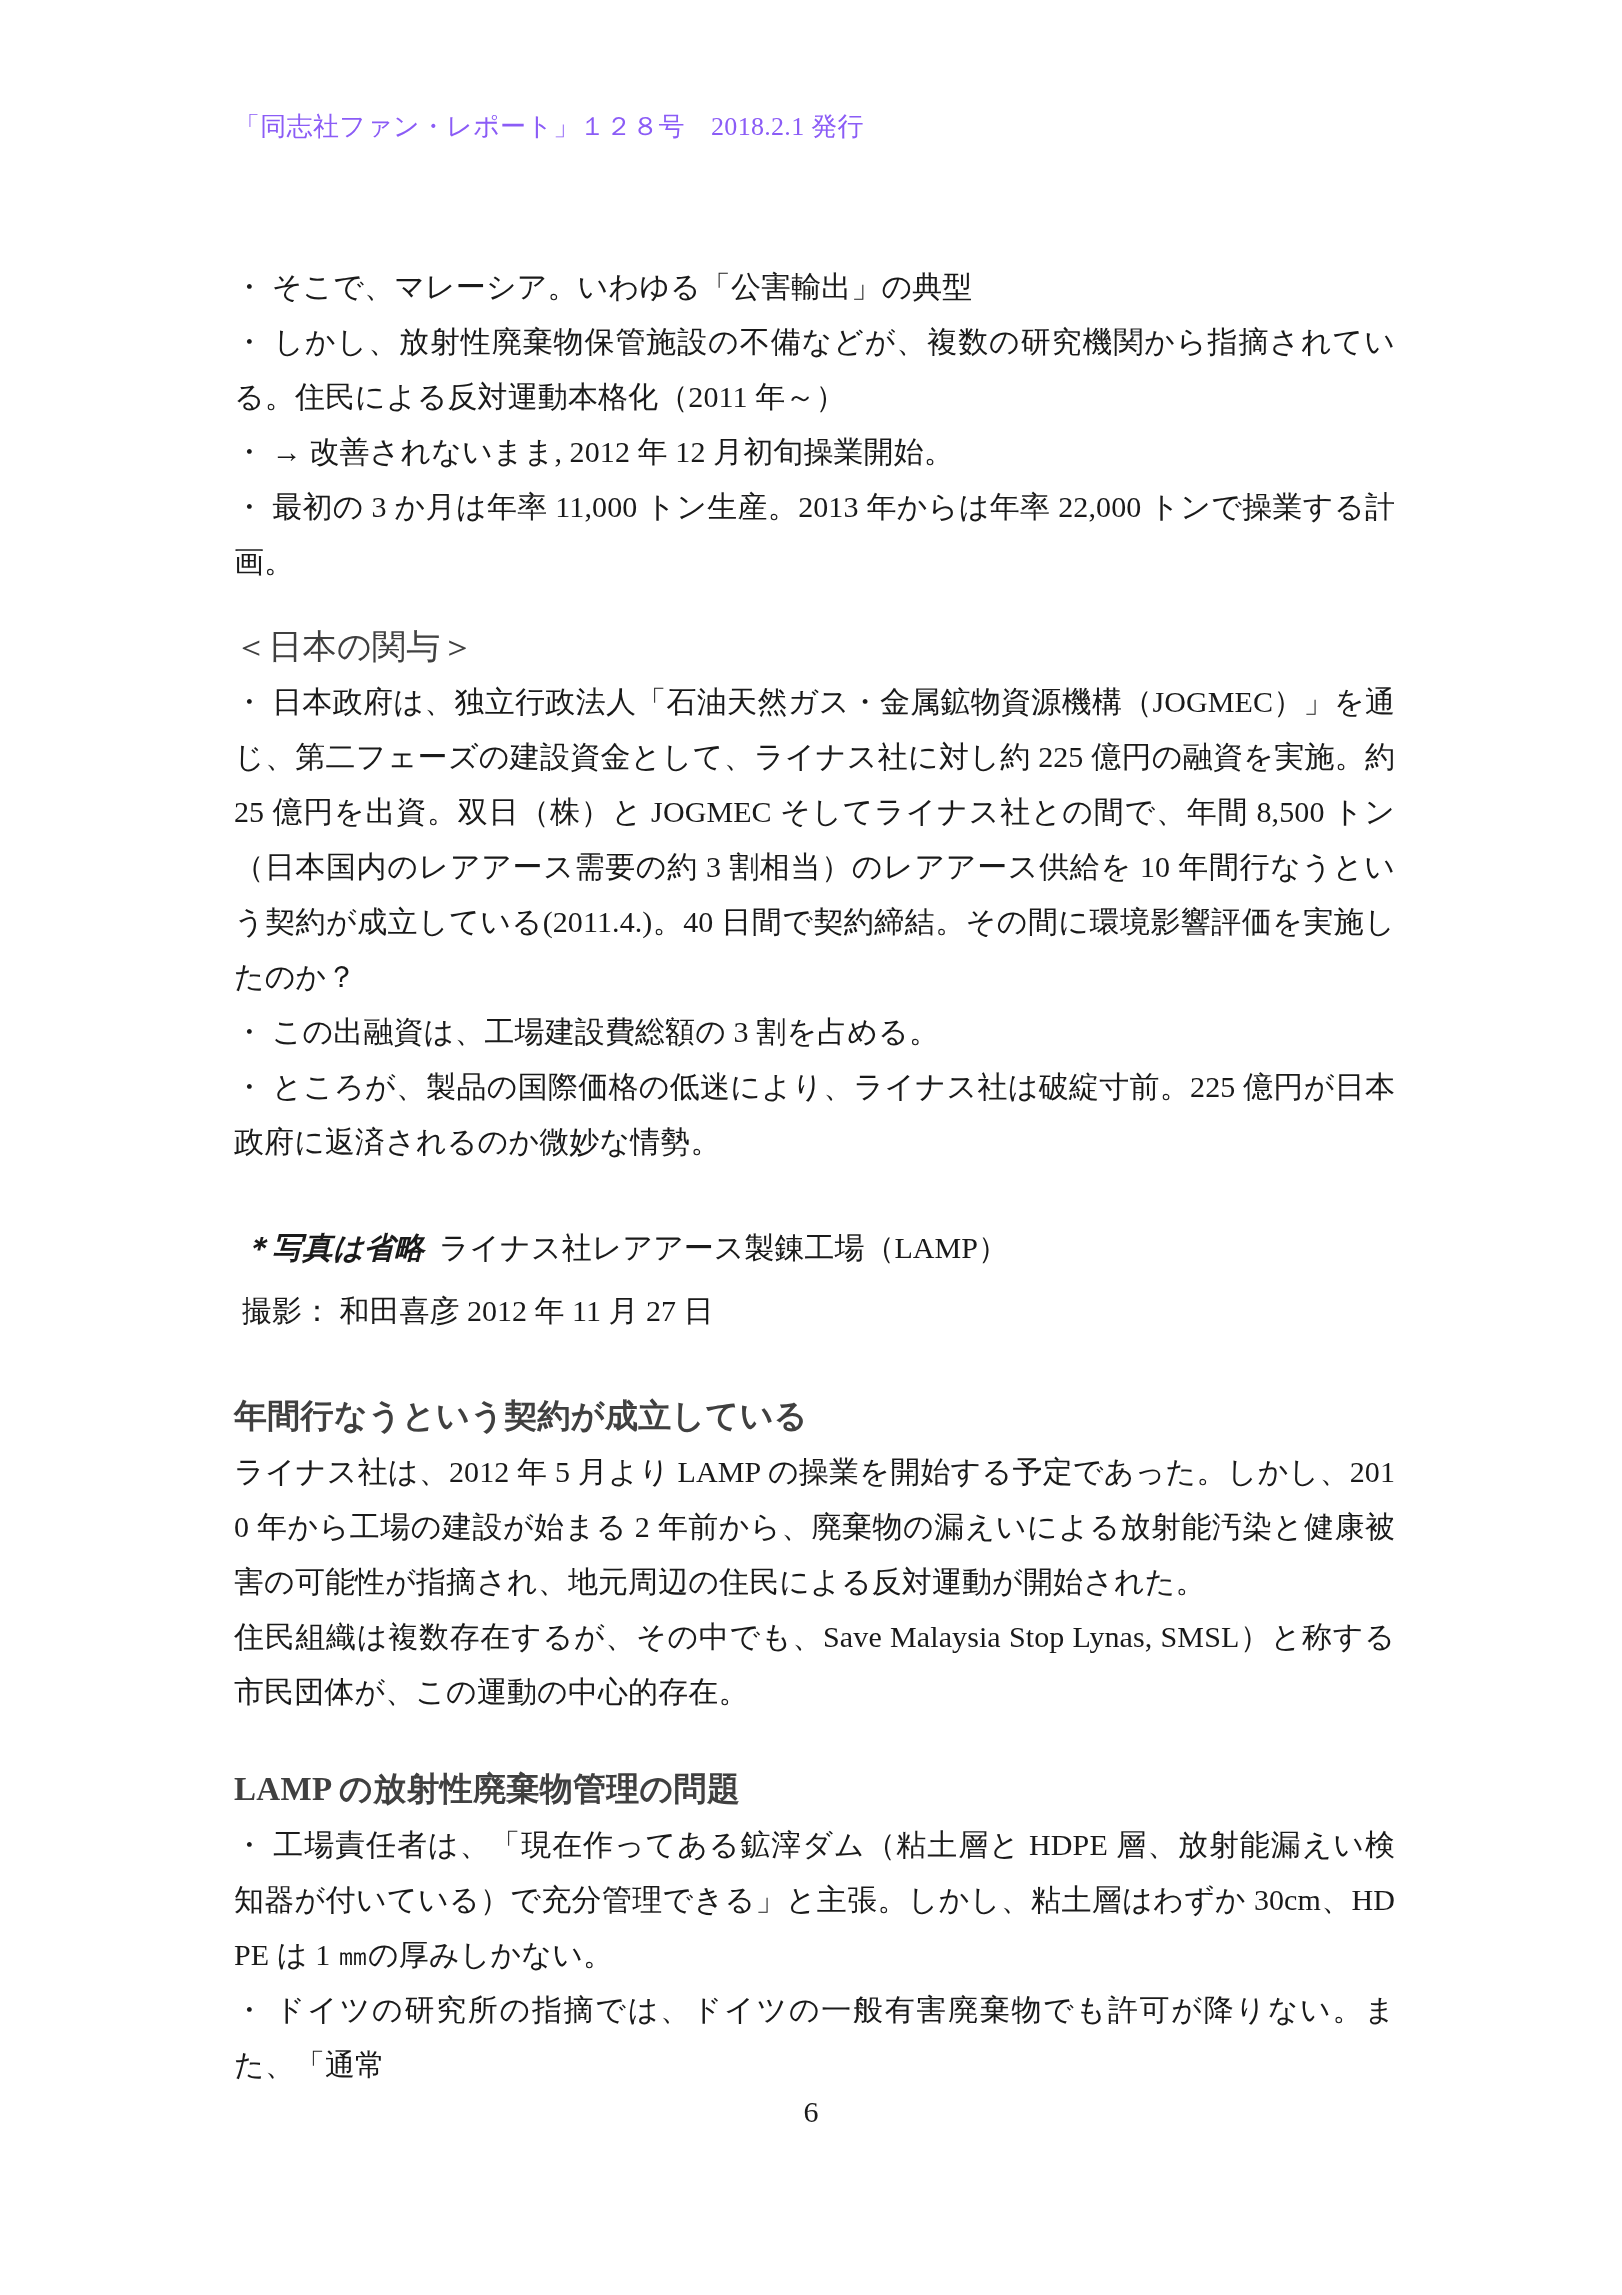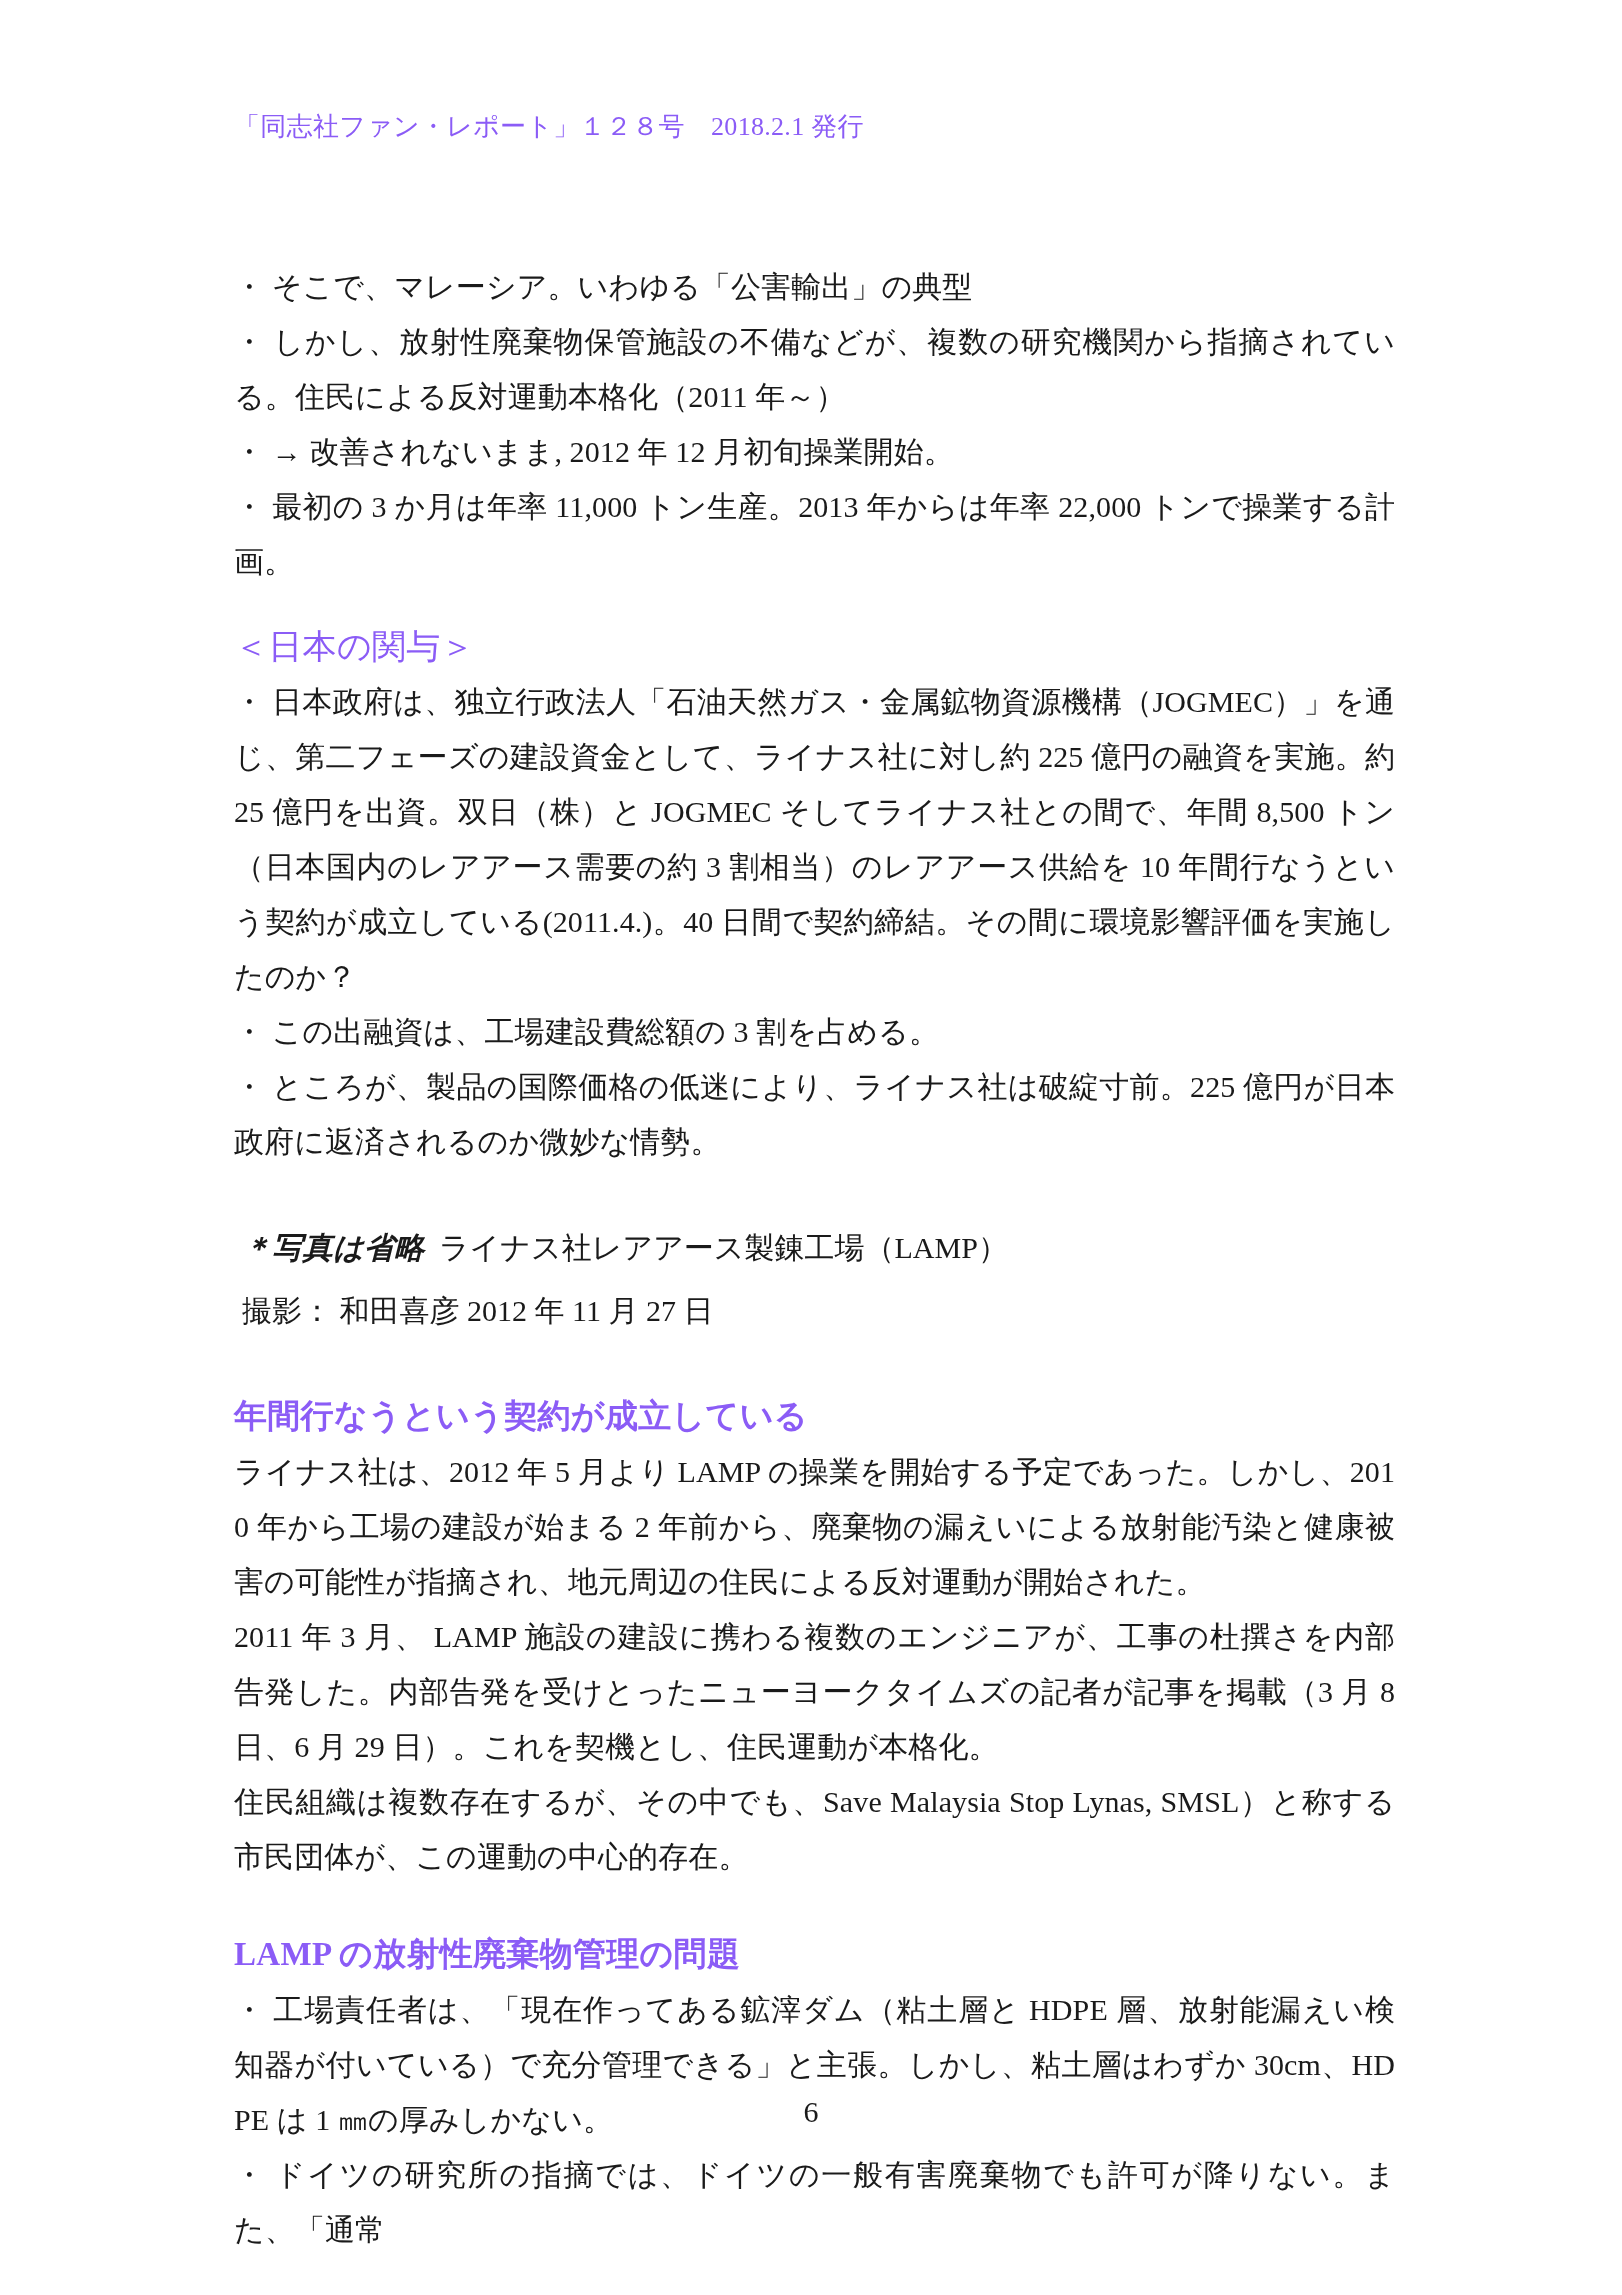--- a/index.html
+++ b/index.html
@@ -50,21 +50,21 @@
     word-break: break-all;
   }
   p.bullet-line {
     text-indent: 0;
   }
   .heading-red {
     margin: 0;
     font-size: 33px;
     line-height: 55px;
     font-weight: bold;
-    color: #8b5cf6;
+    color: #404040;
     letter-spacing: 0.3px;
   }
   .heading-red.bracket {
     font-weight: normal;
     font-size: 34px;
   }
   .photo-note {
     margin: 8px;
     font-size: 30px;
     line-height: 55px;
@@ -111,21 +111,20 @@
 
     <div class="spacer-block"></div>
 
     <p class="photo-note"><span class="omit">＊写真は省略</span><span class="gap"></span><span>ライナス社レアアース製錬工場（LAMP）</span></p>
     <p class="photo-note">撮影： 和田喜彦 2012 年 11 月 27 日</p>
 
     <div class="spacer-block"></div>
 
     <p class="heading-red">年間行なうという契約が成立している</p>
     <p class="body-line">ライナス社は、2012 年 5 月より LAMP の操業を開始する予定であった。しかし、2010 年から工場の建設が始まる 2 年前から、廃棄物の漏えいによる放射能汚染と健康被害の可能性が指摘され、地元周辺の住民による反対運動が開始された。</p>
-    <p class="body-line">2011 年 3 月、 LAMP 施設の建設に携わる複数のエンジニアが、工事の杜撰さを内部告発した。内部告発を受けとったニューヨークタイムズの記者が記事を掲載（3 月 8 日、6 月 29 日）。これを契機とし、住民運動が本格化。</p>
     <p class="body-line">住民組織は複数存在するが、その中でも、Save Malaysia Stop Lynas, SMSL）と称する市民団体が、この運動の中心的存在。</p>
 
     <div class="spacer-block"></div>
 
     <p class="heading-red">LAMP の放射性廃棄物管理の問題</p>
     <p class="bullet-line">・ 工場責任者は、「現在作ってある鉱滓ダム（粘土層と HDPE 層、放射能漏えい検知器が付いている）で充分管理できる」と主張。しかし、粘土層はわずか 30cm、HDPE は 1 ㎜の厚みしかない。</p>
     <p class="bullet-line">・ ドイツの研究所の指摘では、ドイツの一般有害廃棄物でも許可が降りない。また、「通常</p>
 
   </div>
 

